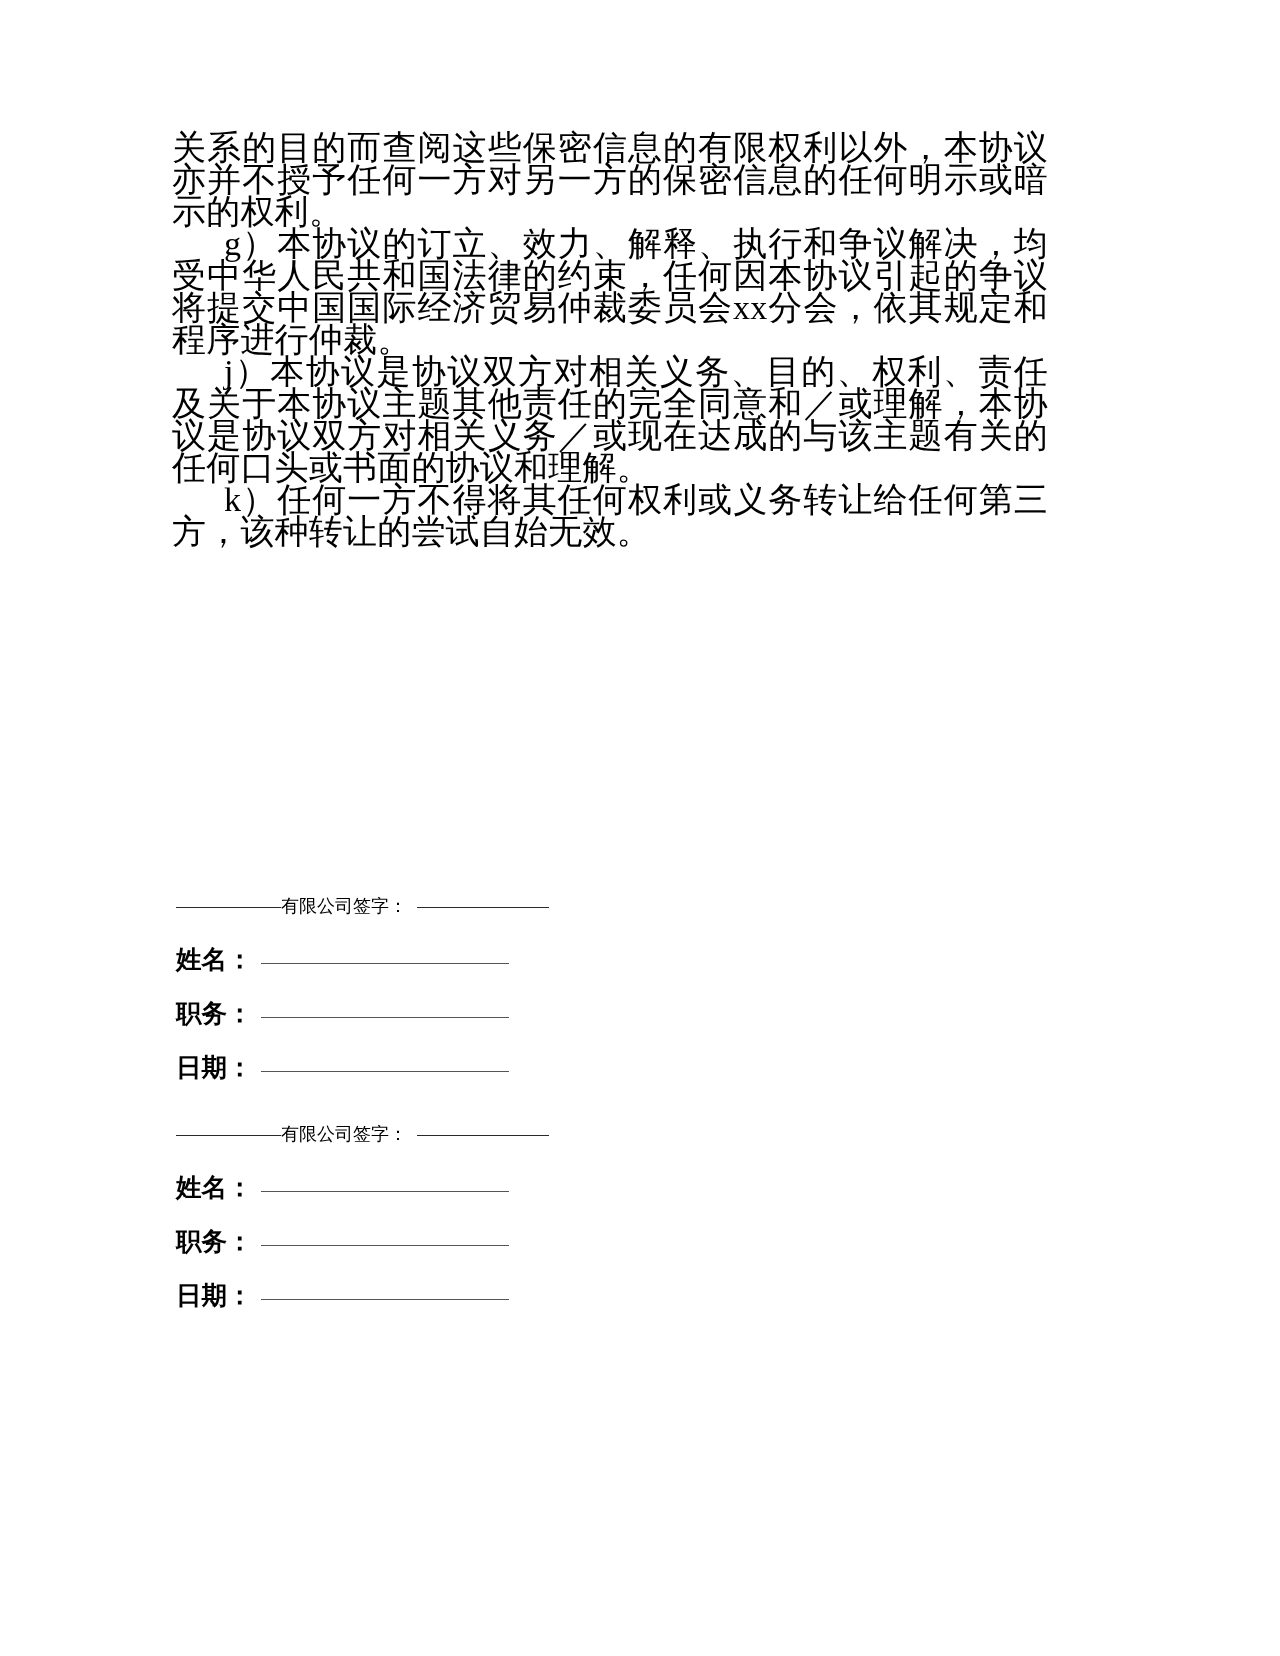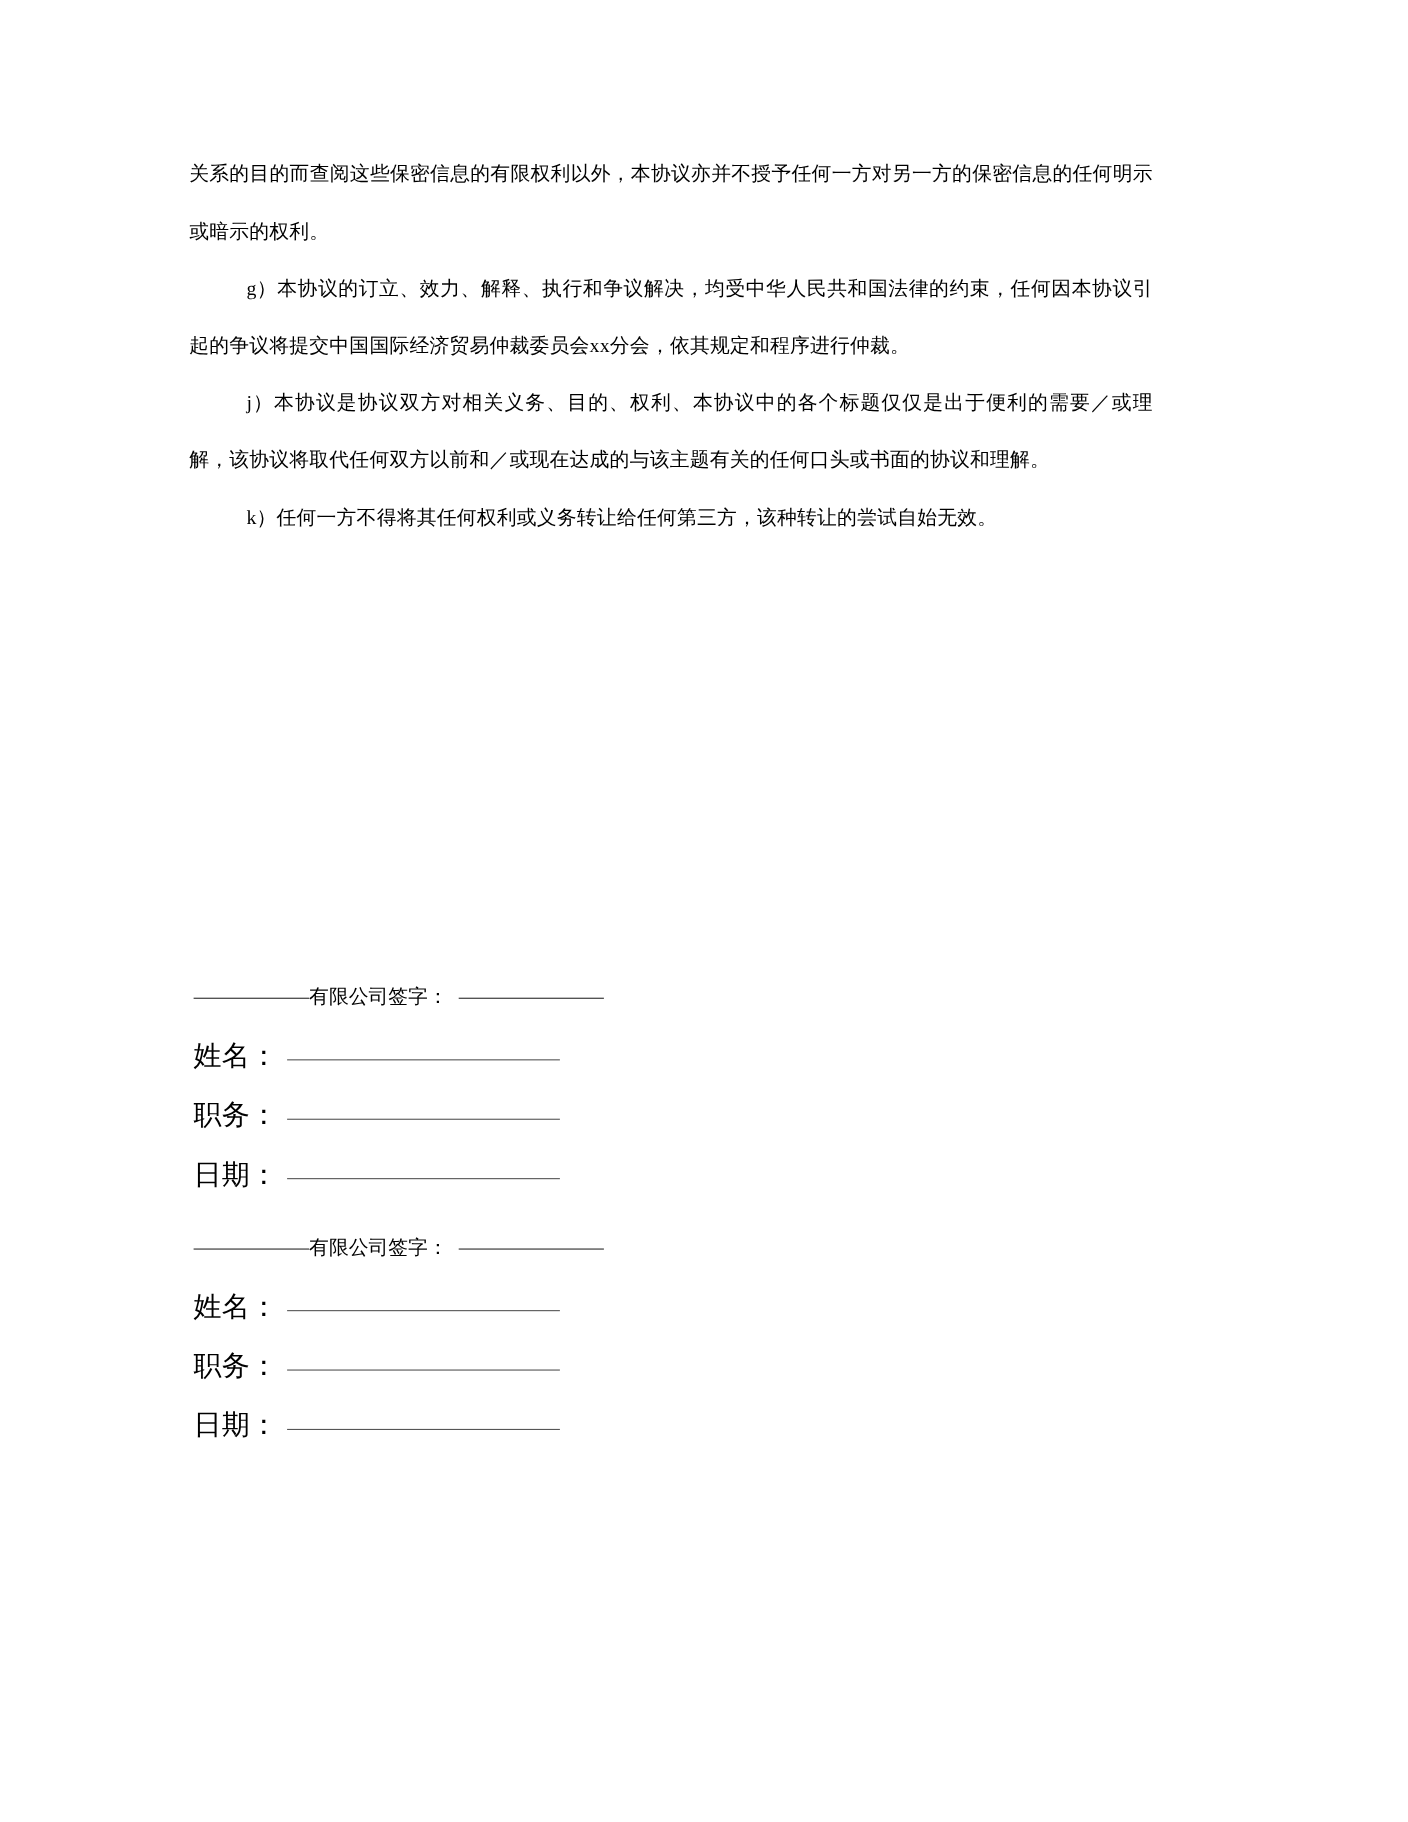--- a/index.html
+++ b/index.html
@@ -28,22 +28,22 @@
 
   .content {
     position: absolute;
     left: 172px;
     top: 132px;
     width: 876px;
   }
 
   
   .para {
-    font-size: 18px;
-    line-height: 52px;
+    font-size: 34px;
+    line-height: 32px;
     text-align: justify;
     text-justify: inter-ideograph;
     margin: 0 0 0 0;
     letter-spacing: 0.2px;
     word-break: break-all;
   }
   .para.indent {
     text-indent: 52px;
   }
   .para + .para {
@@ -77,20 +77,21 @@
   .sig-field-row {
     font-size: 25.5px;
     line-height: 44px;
     white-space: nowrap;
     padding-left: 4px;
     margin-top: 10px;
   }
   .sig-field-row .label {
     display: inline-block;
     padding-left: 0px;
+    font-weight: bold;
   }
   .rule-field {
     width: 248px;
     margin-left: 8px;
     border-bottom: 1.4px solid #555555;
     vertical-align: 4px;
   }
 </style>
 </head>
 <body>
@@ -98,21 +99,21 @@
 <div class="page">
 
   <div class="content">
 
     <p class="para">关系的目的而查阅这些保密信息的有限权利以外，本协议亦并不授予任何一方对另一方的保密信息的任何明示或暗示的权利。</p>
 
     <p class="para indent">g）本协议的订立、效力、解释、执行和争议解决，均受中华人民共和国法律的约束，任何因本协议引起的争议将提交中国国际经济贸易仲裁委员会xx分会，依其规定和程序进行仲裁。</p>
 
 
 
-    <p class="para indent">j）本协议是协议双方对相关义务、目的、权利、本协议中的各个标题仅仅是出于便利的需要／或理解，该协议将取代任何双方以前和／或现在达成的与该主题有关的任何口头或书面的协议和理解。</p>
+    <p class="para indent">j）本协议是协议双方对相关义务、目的、权利、责任及关于本协议主题其他责任的完全同意和／或理解，本协议是协议双方对相关义务／或现在达成的与该主题有关的任何口头或书面的协议和理解。</p>
 
     <p class="para indent">k）任何一方不得将其任何权利或义务转让给任何第三方，该种转让的尝试自始无效。</p>
 
 
   </div>
 
   <div class="sig-wrap sig-block-1">
 
     <div class="sig-company-row">
       <span class="rule rule-company-pre"></span><span>有限公司签字：</span><span class="rule rule-company-post"></span>

